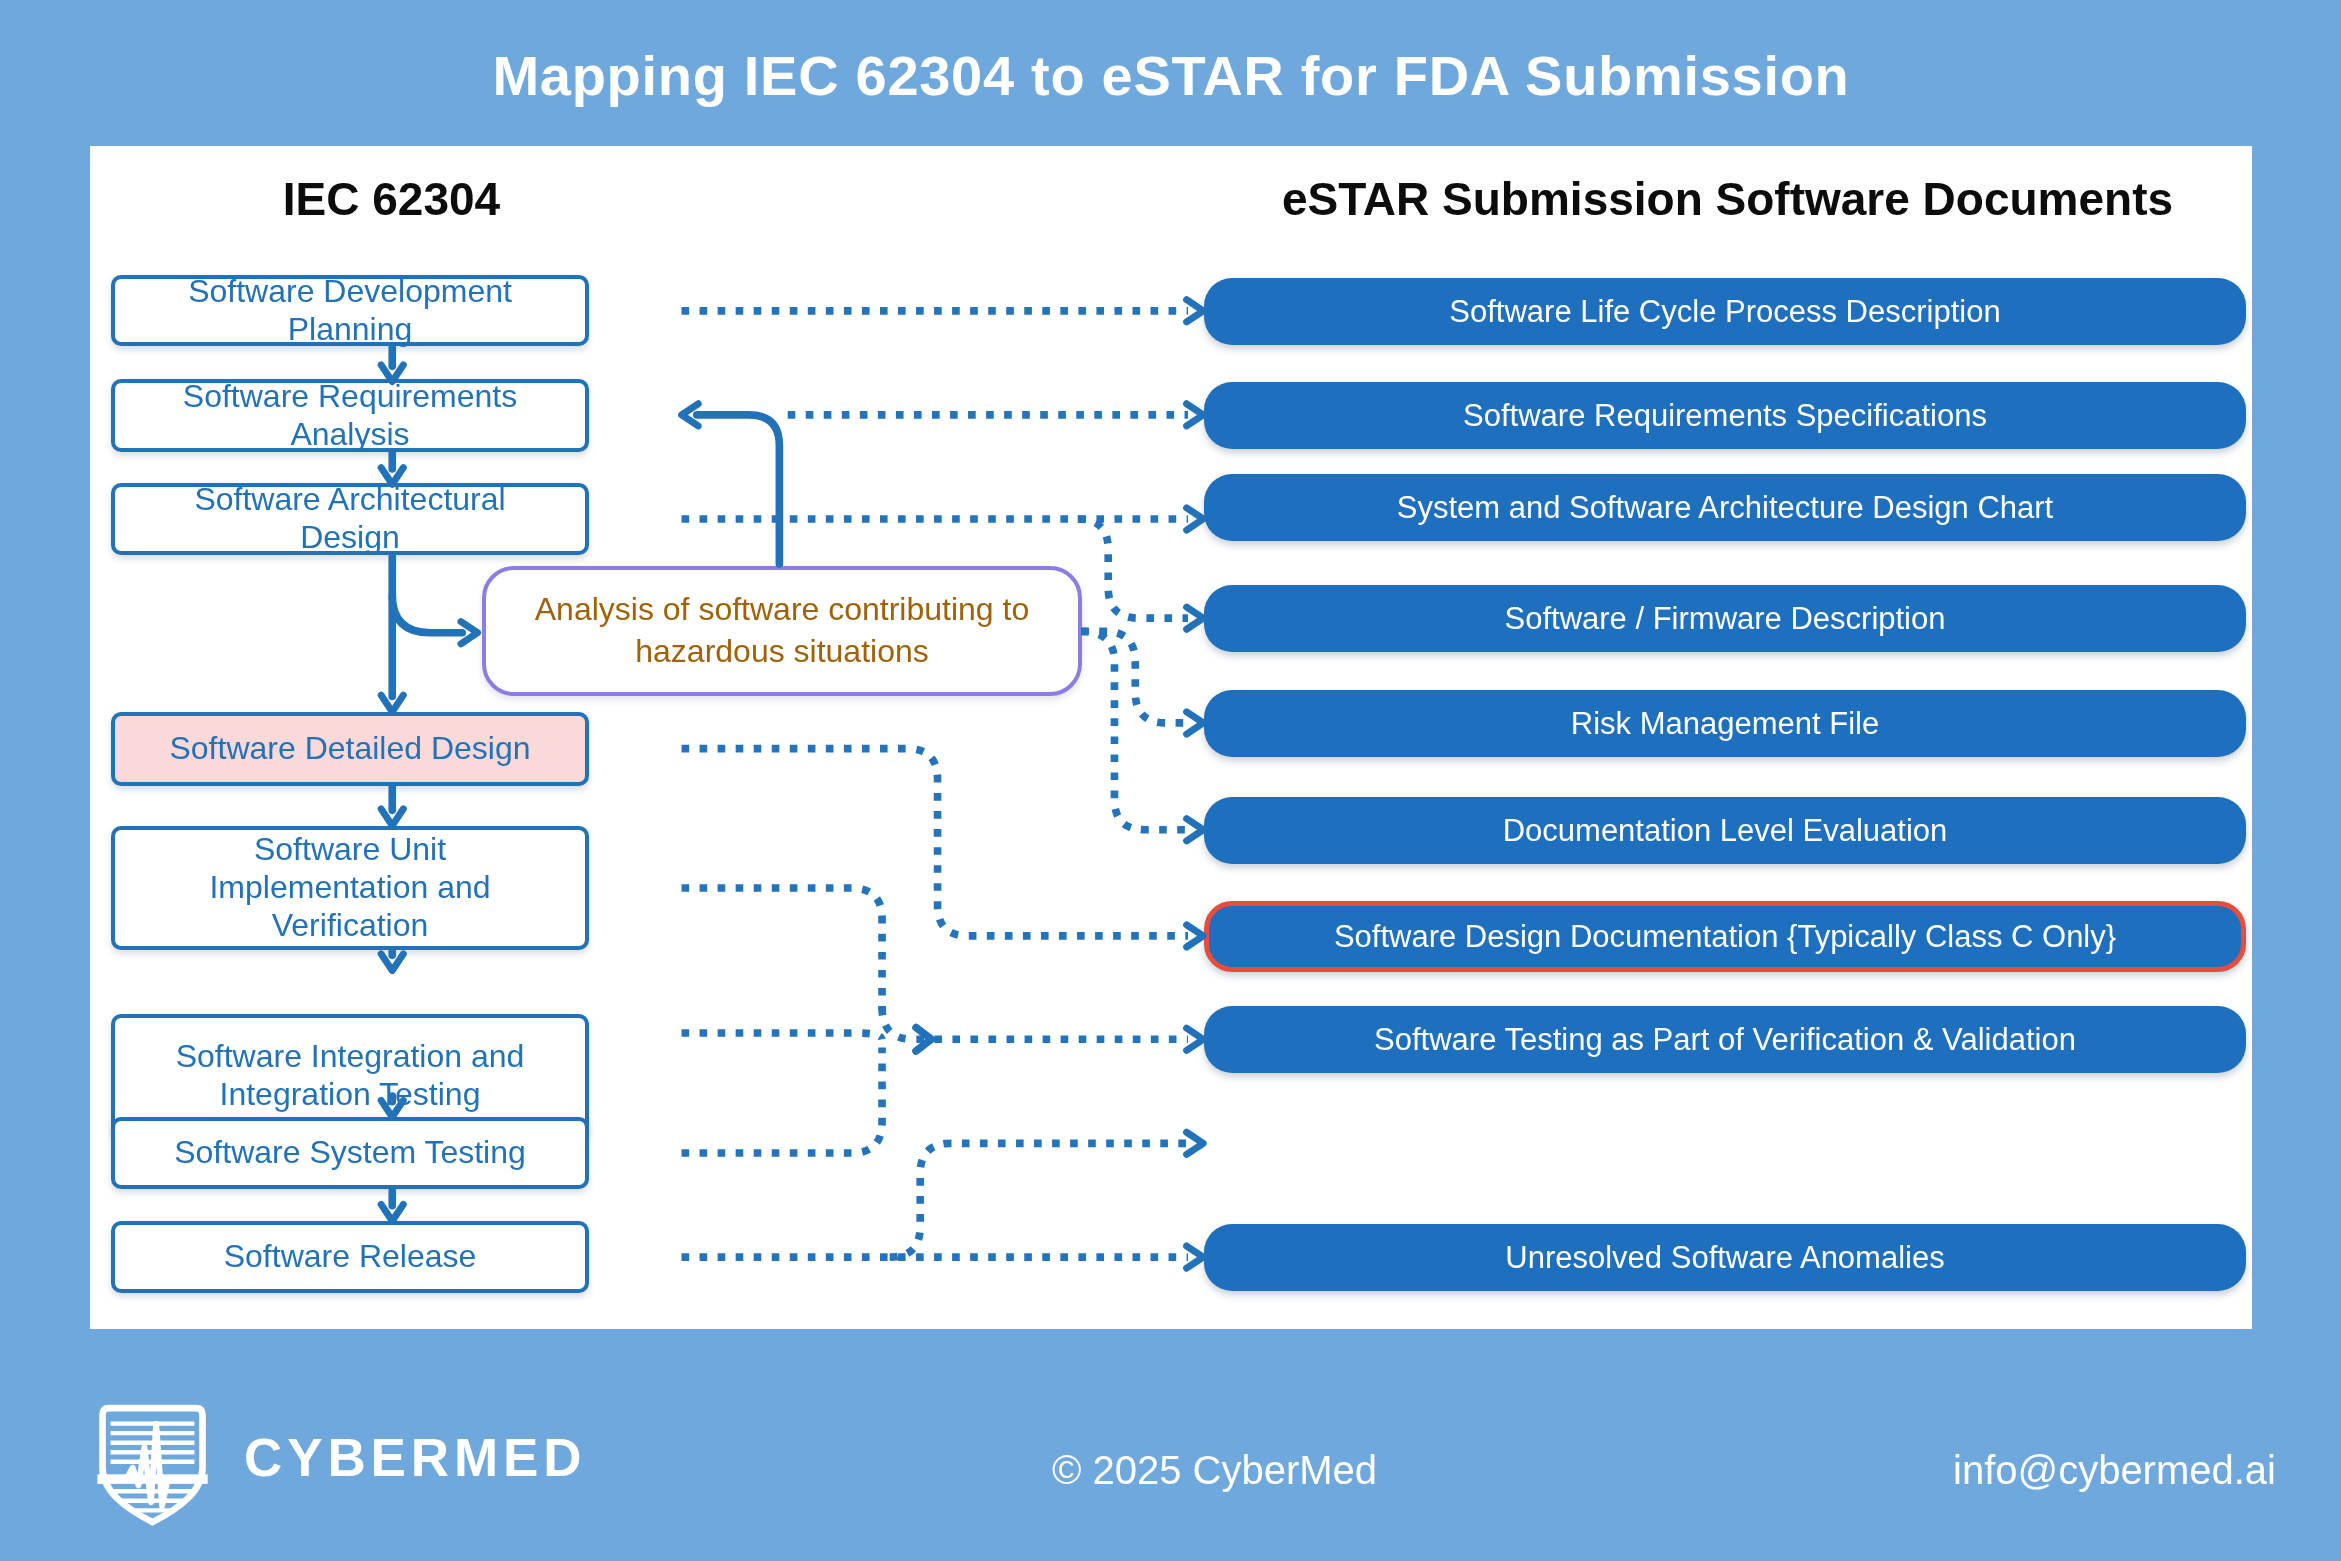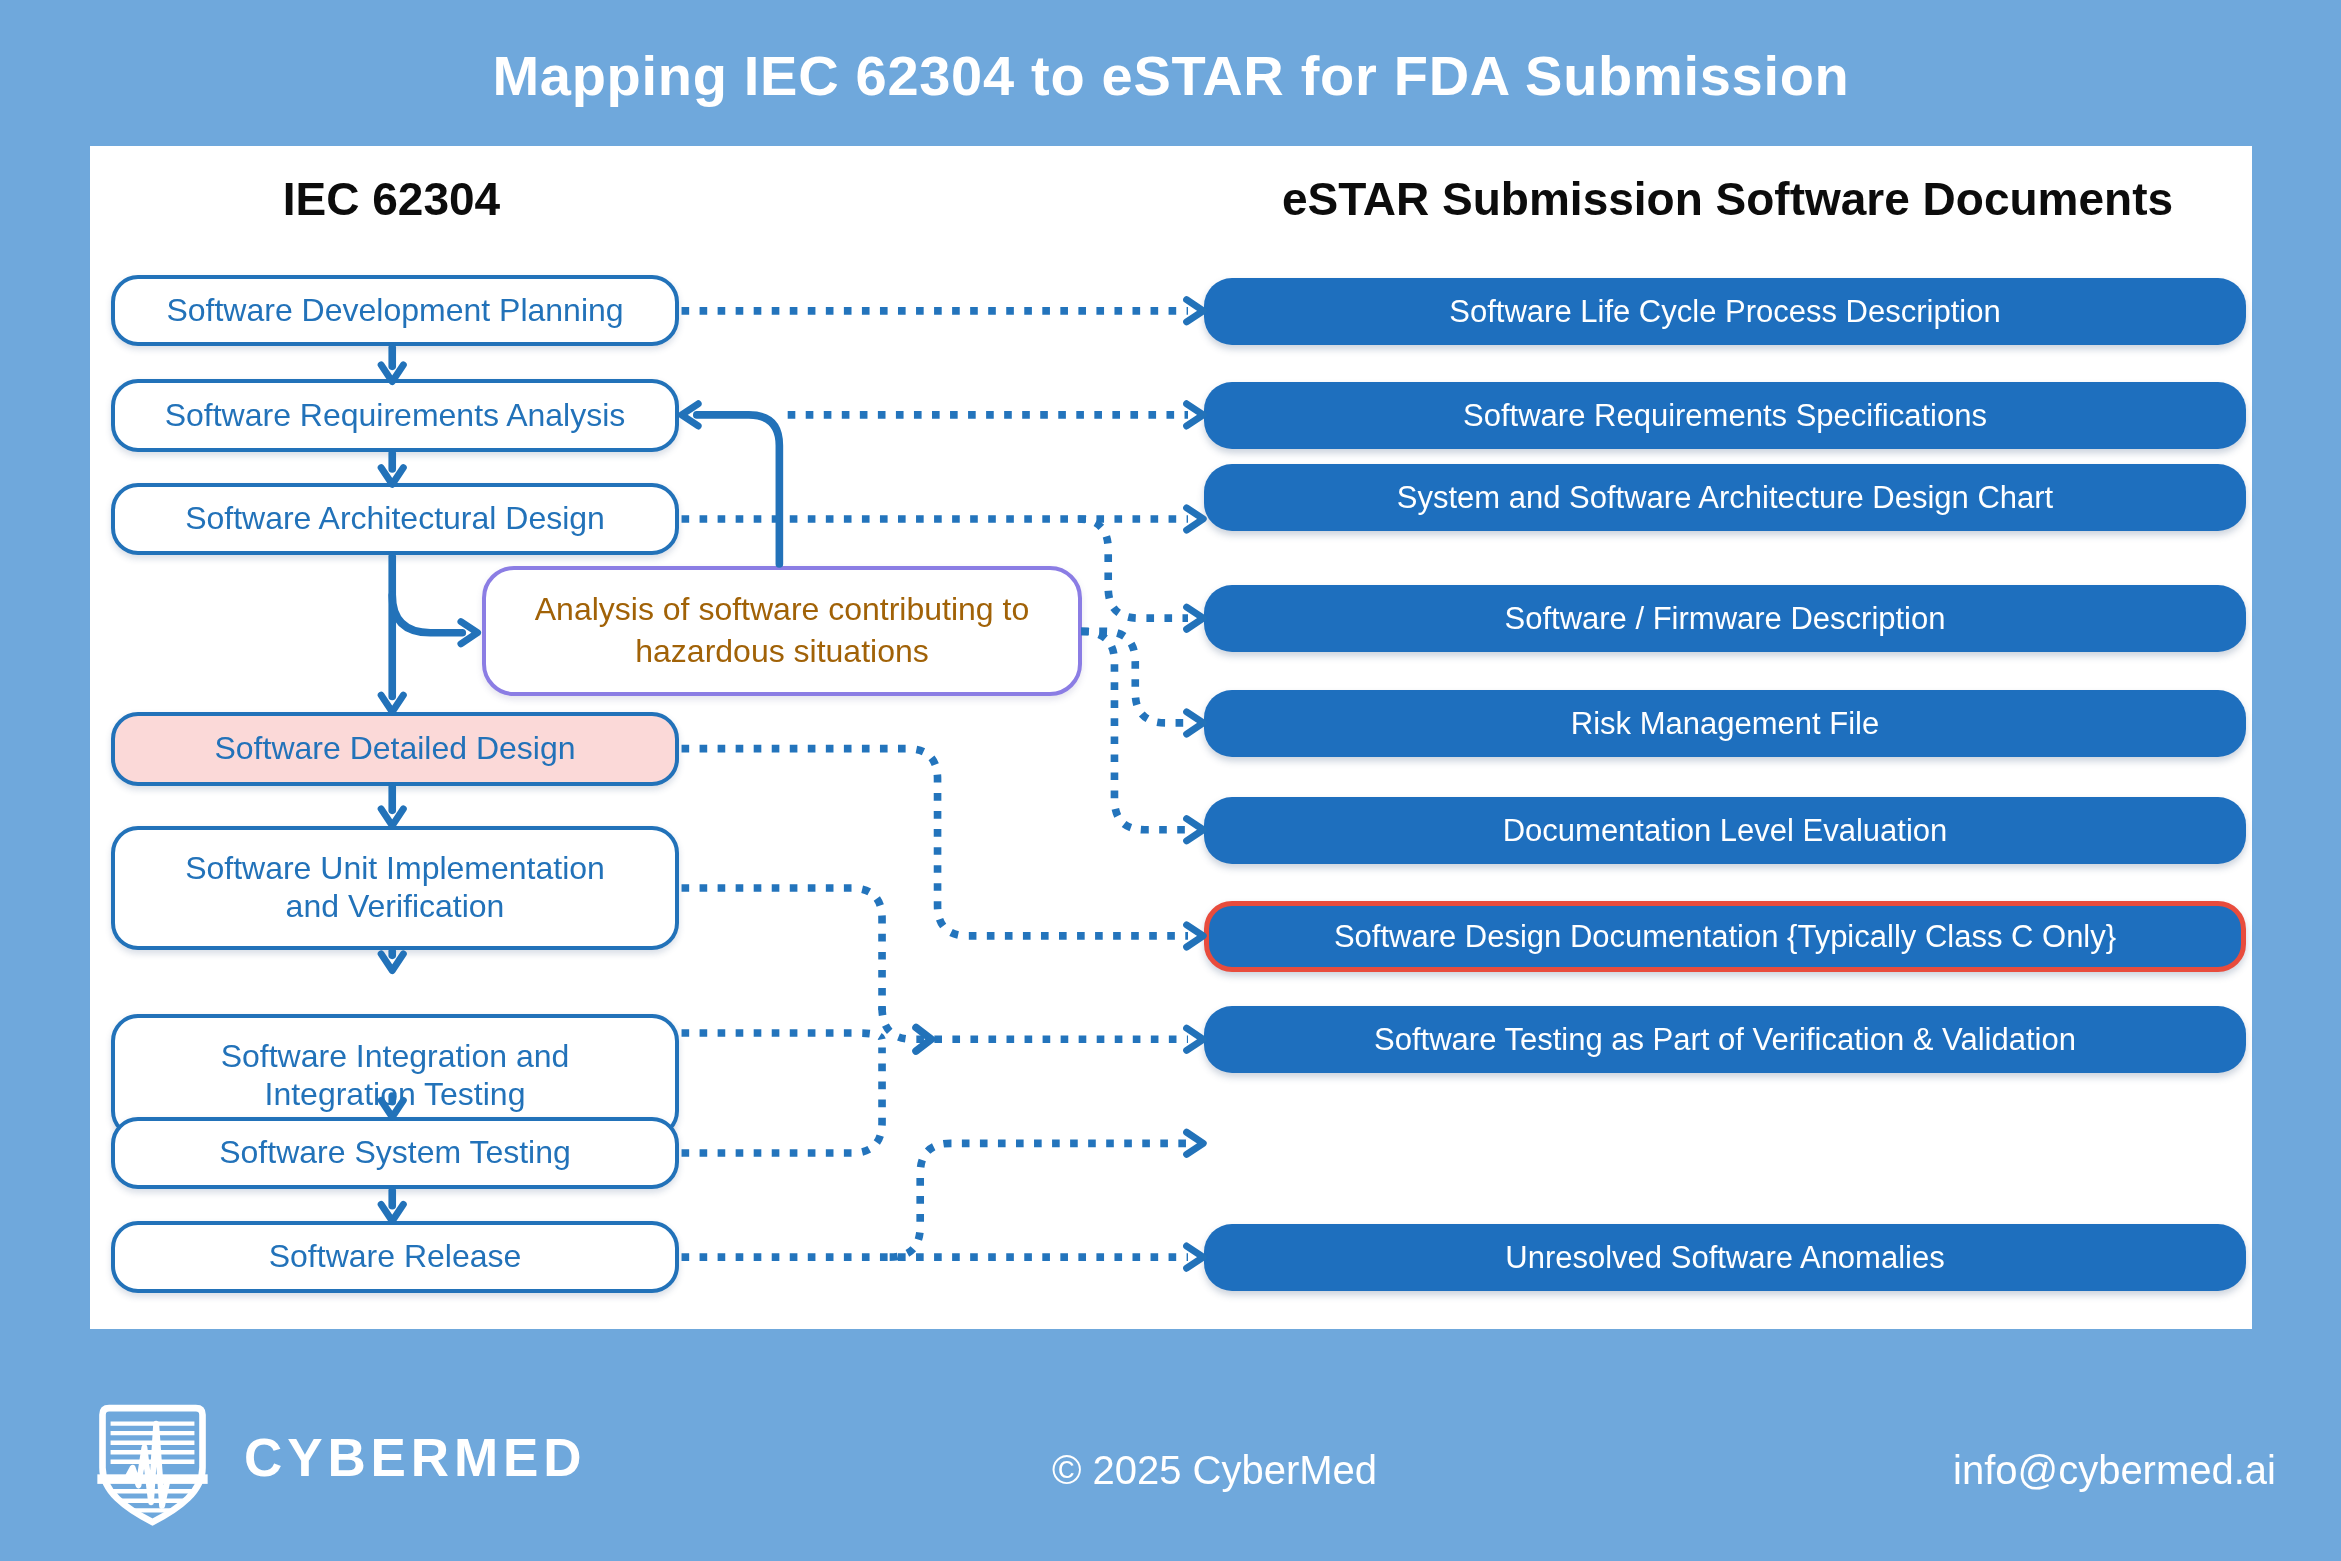--- a/index.html
+++ b/index.html
@@ -9,22 +9,22 @@
 
   .title { position:absolute; top:43px; left:0; width:2342px; text-align:center;
            color:#ffffff; font-size:56px; font-weight:600; letter-spacing:0.7px; }
 
   .panel { position:absolute; left:90px; top:146px; width:2162px; height:1183px; background:#ffffff; }
 
   .col-header { position:absolute; top:172px; font-size:46px; font-weight:600; color:#0c0c0c; text-align:center; }
   #left-header  { left:114px;  width:555px; }
   #right-header { left:1207px; width:1041px; }
 
-  .l-box { position:absolute; left:111px; width:568px; background:#ffffff;
-           border:4.9px solid #2272b9; border-radius:27px;
+  .l-box { position:absolute; left:111px; width:478px; background:#ffffff;
+           border:4.9px solid #2272b9; border-radius:10px;
            display:flex; align-items:center; justify-content:center; text-align:center;
            color:#2272b9; font-size:32px; line-height:1.18; padding:0 28px;
            box-shadow:0 3.5px 6.2px rgba(50,80,120,.18); }
   #lb1 { top:275px;  height:71px; }
   #lb2 { top:379px;  height:73px; }
   #lb3 { top:483px;  height:72px; }
   #lb4 { top:712px; height:74px; background:#fbd9d8; }
   #lb5 { top:826px; height:124px; padding:0 39px; }
   #lb6 { top:971px; height:124px;margin-top:43px; }
   #lb7 { top:1117px; height:72px; }
@@ -36,21 +36,21 @@
            color:#a16207; font-size:32px; line-height:1.3; padding:0 28px;
            box-shadow:0 3.5px 6.2px rgba(80,80,140,.15); }
 
   .r-box { position:absolute; left:1204px; width:1042px; height:67px;
            background:#1e6fbe; border-radius:28px;
            display:flex; align-items:center; justify-content:center; text-align:center;
            color:#ffffff; font-size:31px; padding:0 21px;
            box-shadow:0 4.2px 7px rgba(50,80,120,.25); }
   #rb1  { top:278px; }
   #rb2  { top:382px; }
-  #rb3  { top:464px; }
+  #rb3  { top:474px; }
   #rb4  { top:585px; }
   #rb5  { top:690px; }
   #rb6  { top:797px; }
   #rb7  { top:901px; height:71px; border:5.6px solid #e84c3d; }
   #rb8  { top:1006px; }
   #rb9  { top:1110px; }
   #rb10 { top:1224px; }
 
   svg.connectors { position:absolute; left:0; top:0; width:2342px; height:1561px; pointer-events:none; }
   .s { stroke:#2272b9; stroke-width:11; fill:none; stroke-linecap:round; }

